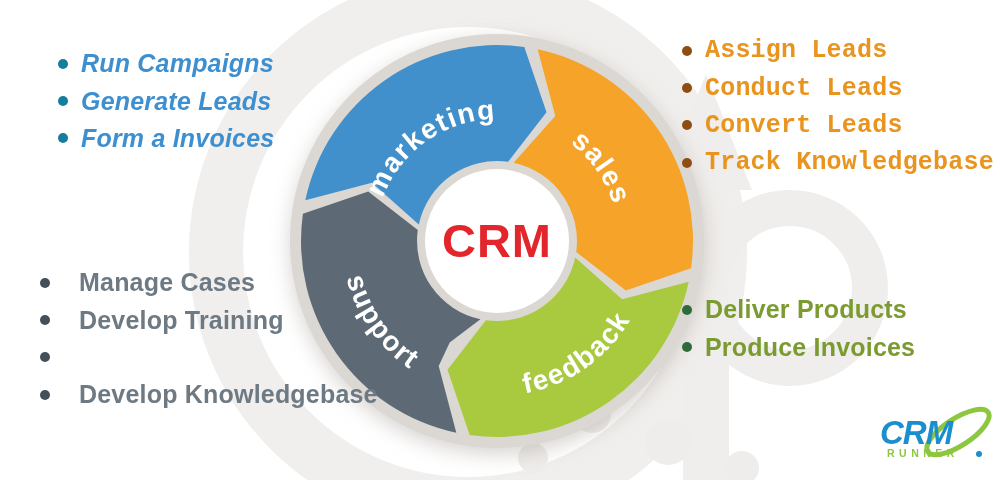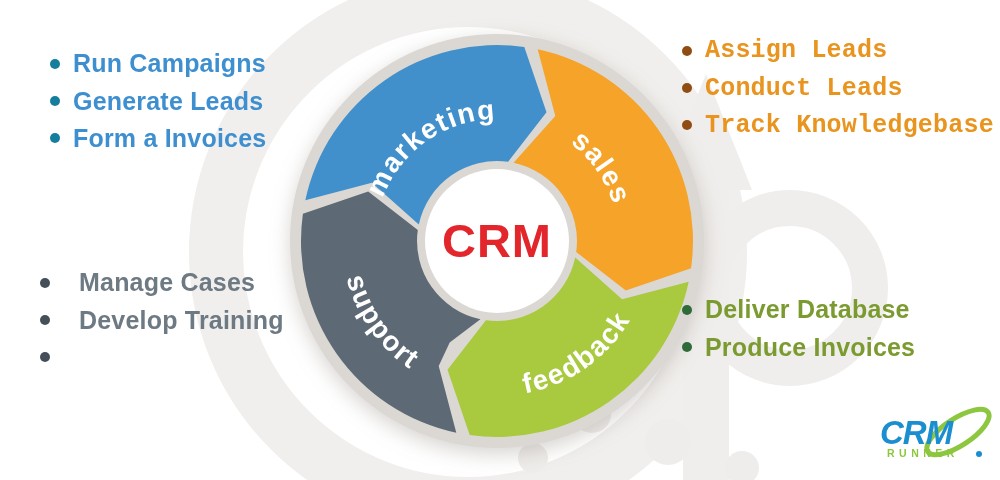--- a/index.html
+++ b/index.html
@@ -22,21 +22,21 @@
     font-family:"Liberation Sans", sans-serif;
     font-weight:700;font-size:47px;letter-spacing:1px;text-anchor:middle;
   }
   
   ul.blist{list-style:none;margin:0;padding:0;position:absolute;}
   ul.blist li{
     display:flex;align-items:center;height:37.4px;
     font-size:25px;font-weight:700;letter-spacing:.2px;white-space:nowrap;
   }
   ul.blist li .dot{width:10px;height:10px;border-radius:50%;margin-right:13px;flex:0 0 auto;}
-  .list-marketing{left:50px;top:45px;}
+  .list-marketing{left:58px;top:45px;font-style:italic;}
   .list-marketing li{color:#3e8fd0;}
   .list-marketing li .dot{background:#157e9c;}
   .list-sales{left:682px;top:32px;font-family:Liberation Mono, monospace;}
   .list-sales li{color:#e8941f;}
   .list-sales li .dot{background:#8f4d12;}
   .list-support{left:40px;top:264px;}
   .list-support li{color:#6d7983;gap:16px;}
   .list-support li .dot{background:#444f5a;}
   .list-feedback{left:682px;top:291px;}
   .list-feedback li{color:#7b9b31;}
@@ -119,42 +119,50 @@
     <li>
         <span class="dot"></span>
         <span>Assign Leads</span>
       </li>
     <li>
         <span class="dot"></span>
         <span>Conduct Leads</span>
       </li>
     <li>
         <span class="dot"></span>
+        <span>Convert Leads</span>
+      </li>
+    <li>
+        <span class="dot"></span>
         <span>Track Knowledgebase</span>
       </li>
   </ul>
 
   <ul class="blist list-support">
     <li>
         <span class="dot"></span>
         <span>Manage Cases</span>
       </li>
     <li>
         <span class="dot"></span>
         <span>Develop Training</span>
       </li>
     <li>
         <span class="dot"></span>
       </li>
+    <li>
+        <span class="dot"></span>
+        <span>Develop Knowledgebase</span>
+      </li>
   </ul>
 
   <ul class="blist list-feedback">
     <li>
         <span class="dot"></span>
-        <span>Deliver Database</span>
+        <span>Deliver Products</span>
       </li>
     <li>
         <span class="dot"></span>
         <span>Produce Invoices</span>
       </li>
   </ul>
 
   <svg class="logo" viewBox="0 0 118 64">
     <ellipse cx="82" cy="28" rx="36" ry="13.5" fill="none" stroke="#8dc63f" stroke-width="5" transform="rotate(-33 82 28)"></ellipse>
     <text x="4" y="40" font-family="Liberation Sans, sans-serif" font-size="33" font-weight="700" font-style="italic" letter-spacing="-1" fill="#1b8ed0">CRM</text>

